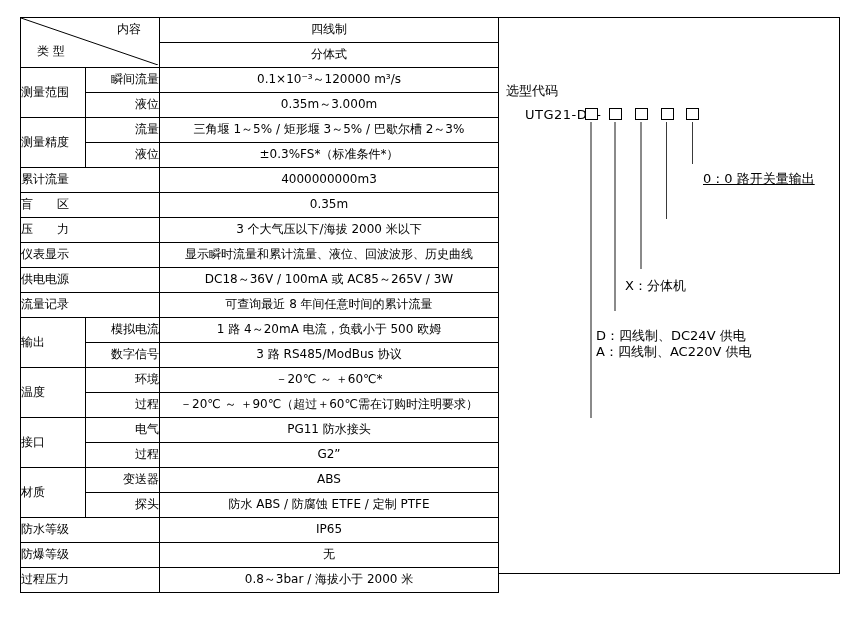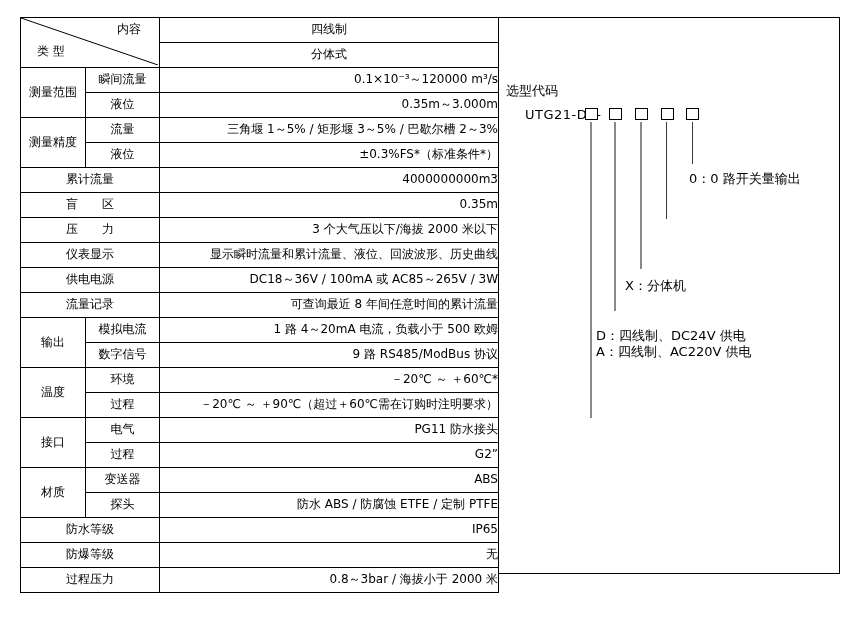--- a/index.html
+++ b/index.html
@@ -4,23 +4,23 @@
 <style>
   html,body{margin:0;padding:0;background:#ffffff;width:851px;height:641px;
     font-family:"DejaVu Sans","Liberation Sans",sans-serif;color:#000;}
   #stage{position:relative;width:851px;height:641px;overflow:hidden;}
   #sheet{position:absolute;left:20px;top:17px;display:flex;}
   
   table.spec{border-collapse:collapse;table-layout:fixed;width:478px;height:557px;
     font-size:12px;}
   table.spec td{border:1px solid #000;padding:0;height:24px;line-height:1.15;
     overflow:hidden;white-space:nowrap;}
-  td.cat{text-align:center;margin-left:36px;}
-  td.sub{text-align:center;font-family:Liberation Serif, serif;}
-  td.val{text-align:right;padding-left:7px;}
+  td.cat{margin-left:36px;}
+  td.sub{text-align:right;font-family:Liberation Serif, serif;}
+  td.val{text-align:center;padding-left:7px;}
   td.hval{text-align:center;}
   
   td.corner{position:relative;}
   .corner-wrap{position:relative;width:100%;height:100%;}
   .corner svg{position:absolute;left:0;top:0;}
   .corner-top{position:absolute;right:18px;top:5px;}
   .corner-bottom{position:absolute;left:16px;bottom:8px;}
   
   #panel{position:relative;width:340px;height:555px;border:1px solid #000;border-left:none;
     font-size:13px;}
@@ -108,21 +108,21 @@
         <td class="val">可查询最近 8 年间任意时间的累计流量</td>
       </tr>
 
       <tr>
         <td class="cat" rowspan="2">输出</td>
         <td class="sub">模拟电流</td>
         <td class="val">1 路 4～20mA 电流，负载小于 500 欧姆</td>
       </tr>
       <tr>
         <td class="sub">数字信号</td>
-        <td class="val">9 路 RS485/ModBus 协议</td>
+        <td class="val">3 路 RS485/ModBus 协议</td>
       </tr>
 
       <tr>
         <td class="cat" rowspan="2">温度</td>
         <td class="sub">环境</td>
         <td class="val">－20℃ ～ ＋60℃*</td>
       </tr>
       <tr>
         <td class="sub">过程</td>
         <td class="val">－20℃ ～ ＋90℃（超过＋60℃需在订购时注明要求）</td>
@@ -172,21 +172,21 @@
       <div class="code-box" style="left:136px;"></div>
       <div class="code-box" style="left:162px;"></div>
       <div class="code-box" style="left:187px;"></div>
 
       <div class="code-line line-gray" style="left:91px;height:296px;"></div>
       <div class="code-line line-gray" style="left:115px;height:189px;"></div>
       <div class="code-line line-gray" style="left:141px;height:147px;"></div>
       <div class="code-line line-black" style="left:167px;height:97px;"></div>
       <div class="code-line line-black" style="left:193px;height:42px;"></div>
 
-      <div class="opt-group" style="left:190px;top:153px;">
+      <div class="opt-group" style="left:204px;top:153px;text-decoration:underline;">
         <div>0：0 路开关量输出</div>
       </div>
       <div class="opt-group" style="left:126px;top:260px;">
         <div>X：分体机</div>
       </div>
       <div class="opt-group" style="left:97px;top:310px;">
         <div>D：四线制、DC24V 供电</div>
         <div>A：四线制、AC220V 供电</div>
       </div>
     </div>

